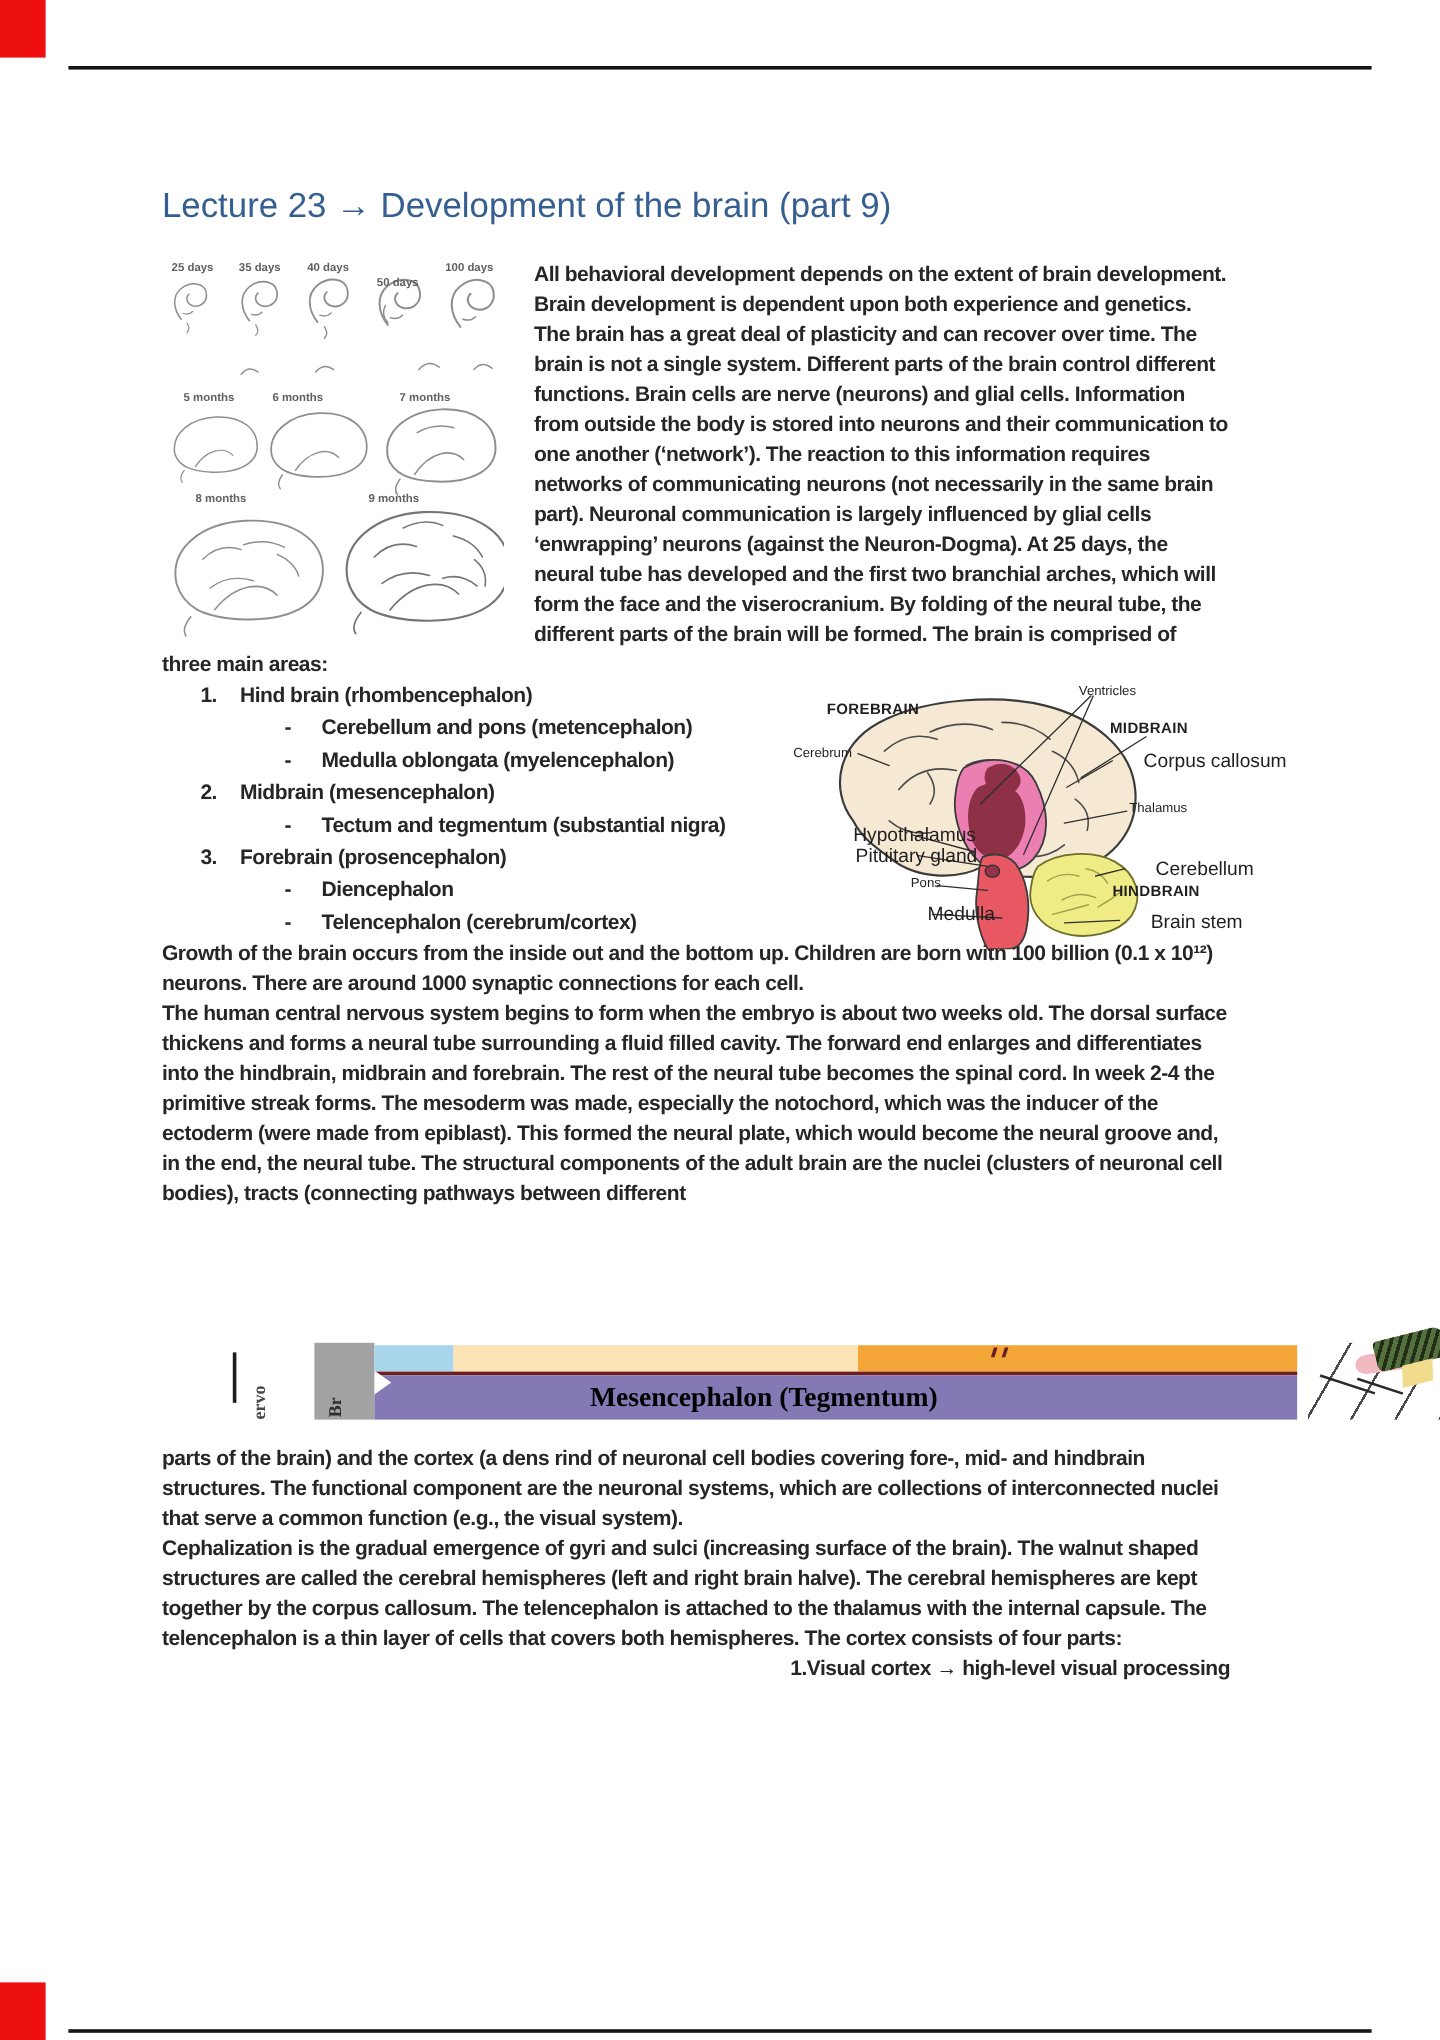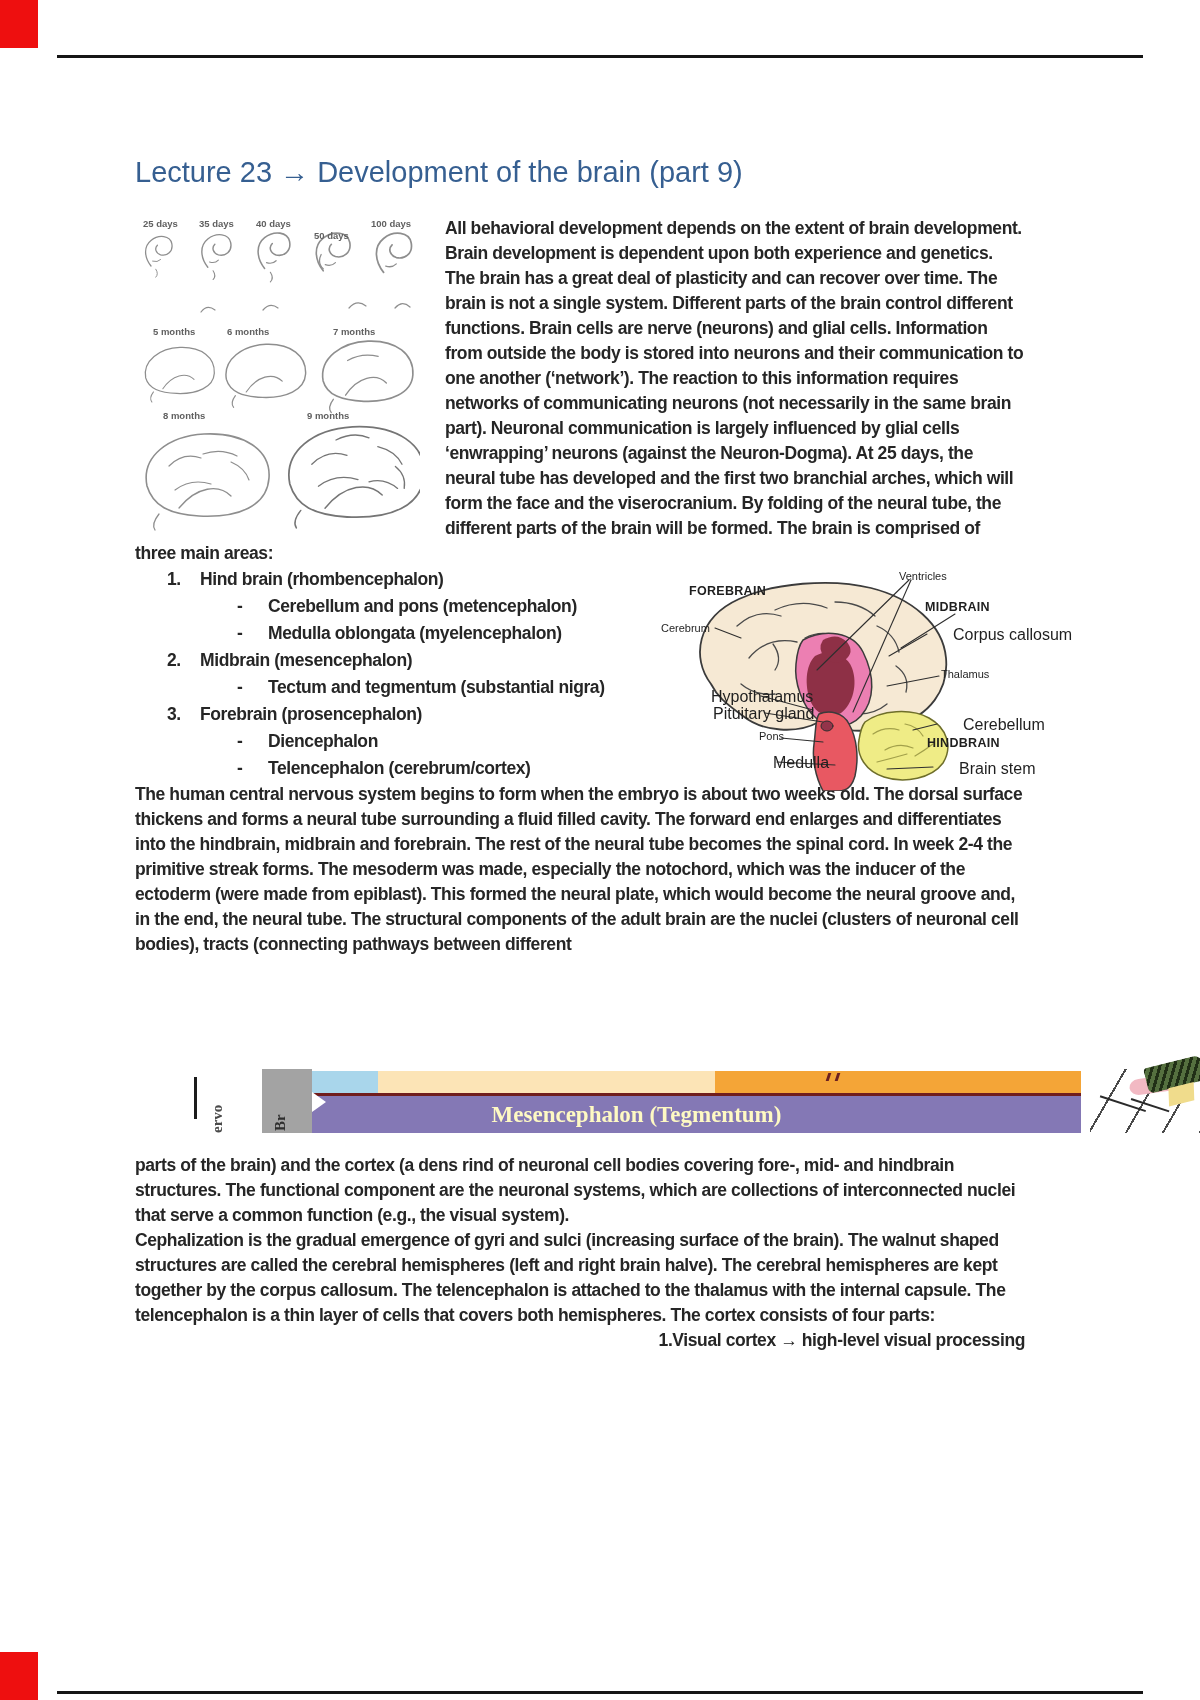--- a/index.html
+++ b/index.html
@@ -67,21 +67,21 @@
   .strip-notch{position:absolute;left:137px;top:23px;width:0;height:0;
                border-top:10px solid transparent;border-bottom:10px solid transparent;border-left:14px solid #ffffff;z-index:3;}
   .strip-blue{position:absolute;left:137px;top:2px;width:66px;height:22px;background:#a9d6eb;}
   .strip-cream{position:absolute;left:203px;top:2px;width:337px;height:22px;background:#fce4b6;}
   .strip-orange{position:absolute;left:540px;top:2px;width:366px;height:22px;background:#f4a537;}
   .strip-ticks{position:absolute;left:652px;top:4px;width:3px;height:8px;background:#6b2020;
                transform:skewX(-18deg);box-shadow:9px 0 0 #6b2020;}
   .strip-divider{position:absolute;left:137px;top:24px;width:769px;height:3px;background:#701d1d;}
   .strip-purple{position:absolute;left:137px;top:27px;width:769px;height:37px;background:#8478b5;}
   .strip-label{display:block;text-align:center;padding-right:120px;line-height:37px;
-               font-family:"Liberation Serif","DejaVu Serif",serif;font-size:23px;font-weight:600;color:#fef9c3;}
+               font-family:"Liberation Serif","DejaVu Serif",serif;font-size:23px;font-weight:600;color:#000000;}
   .strip-hatch{position:absolute;left:915px;top:0;width:130px;height:64px;
                background:repeating-linear-gradient(120deg,transparent 0 30px,#4a4a4a 30px 32px);}
   .frag{position:absolute;left:955px;top:-6px;width:78px;height:46px;transform:rotate(-14deg);}
   .frag-green{position:absolute;right:0;top:0;width:60px;height:26px;background:#55703f;border-radius:4px 10px 2px 6px;
               background-image:repeating-linear-gradient(120deg,rgba(15,25,8,.75) 0 3px,transparent 3px 7px);}
   .frag-pink{position:absolute;left:0;top:11px;width:64px;height:16px;background:#f2b9c3;border-radius:10px/8px;transform:rotate(6deg);}
   .frag-yellow{position:absolute;left:36px;top:25px;width:26px;height:18px;background:#f0dc8c;transform:skewX(-12deg);}
   .frag-line1{position:absolute;left:-34px;top:28px;width:48px;height:2px;background:#2a2a2a;transform:rotate(32deg);}
   .frag-line2{position:absolute;left:-4px;top:36px;width:40px;height:2px;background:#2a2a2a;transform:rotate(32deg);}
 
@@ -265,20 +265,21 @@
           <span class="num">3.</span><span>Forebrain (prosencephalon)</span>
         </div>
         <div class="sub">
           <span class="dash">-</span><span>Diencephalon</span>
         </div>
         <div class="sub">
           <span class="dash">-</span><span>Telencephalon (cerebrum/cortex)</span>
         </div>
       </div>
 
+      <p class="body">Growth of the brain occurs from the inside out and the bottom up. Children are born with 100 billion (0.1 x 10¹²) neurons. There are around 1000 synaptic connections for each cell.</p>
       <p class="body">The human central nervous system begins to form when the embryo is about two weeks old. The dorsal surface thickens and forms a neural tube surrounding a fluid filled cavity. The forward end enlarges and differentiates into the hindbrain, midbrain and forebrain. The rest of the neural tube becomes the spinal cord. In week 2-4 the primitive streak forms. The mesoderm was made, especially the notochord, which was the inducer of the ectoderm (were made from epiblast). This formed the neural plate, which would become the neural groove and, in the end, the neural tube. The structural components of the adult brain are the nuclei (clusters of neuronal cell bodies), tracts (connecting pathways between different</p>
     </div>
 
     <figure class="strip">
       <div class="strip-vline"></div>
       <span class="strip-ervo">ervo</span>
       <div class="strip-gray">
         <span class="strip-br">Br</span>
       </div>
       <div class="strip-blue"></div>

